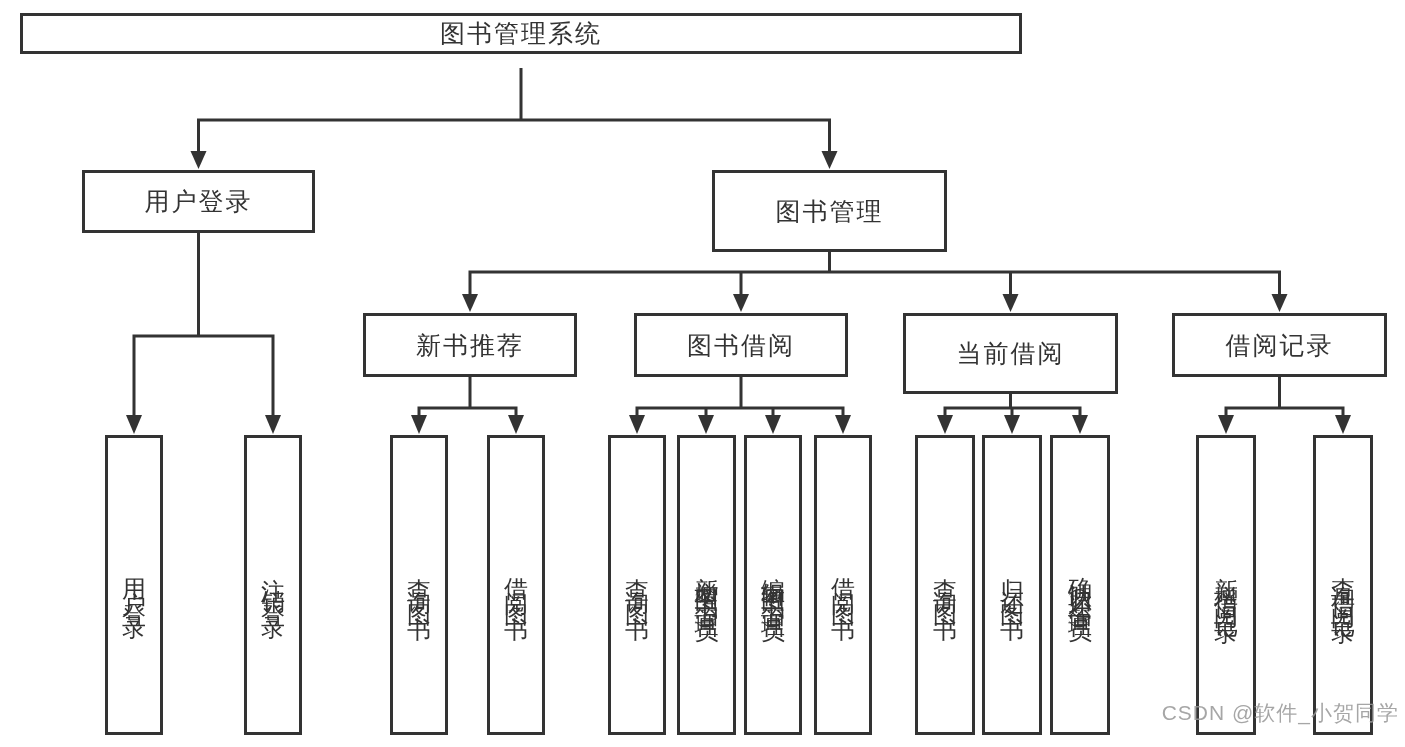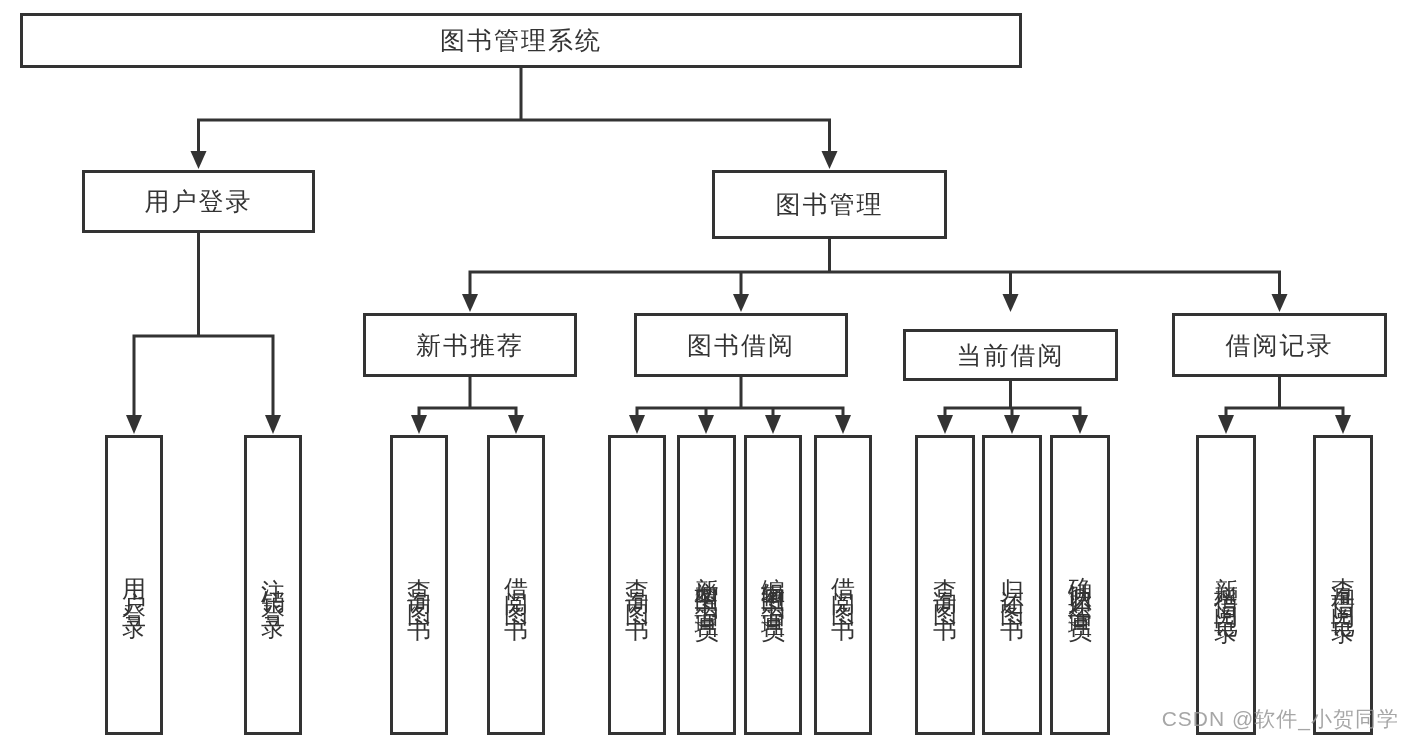--- a/index.html
+++ b/index.html
@@ -21,21 +21,21 @@
     font-size:24px;color:#333333;
   }
   .leaf span{
     writing-mode:vertical-rl;text-orientation:mixed;line-height:1;
     white-space:nowrap;
   }
   .sp-lg span{letter-spacing:13px;}
   .sp-md span{letter-spacing:9px;}
   .sp-sm span{letter-spacing:6px;}
   .watermark{
-    position:absolute;z-index:5;right:6px;bottom:14px;
+    position:absolute;z-index:5;right:6px;bottom:20px;
     font-size:21px;color:rgba(150,150,150,0.85);letter-spacing:1px;
     white-space:nowrap;
   }
 </style>
 </head>
 <body>
 
 <div class="canvas">
 
   <svg class="wires" width="1405" height="747" viewBox="0 0 1405 747">
@@ -71,38 +71,38 @@
       <polygon points="765,415 781,415 773,434"></polygon>
       <polygon points="835,415 851,415 843,434"></polygon>
       <polygon points="937,415 953,415 945,434"></polygon>
       <polygon points="1004,415 1020,415 1012,434"></polygon>
       <polygon points="1072,415 1088,415 1080,434"></polygon>
       <polygon points="1218,415 1234,415 1226,434"></polygon>
       <polygon points="1335,415 1351,415 1343,434"></polygon>
     </g>
   </svg>
 
-  <div class="hbox" style="left:20px;top:13px;width:1002px;height:55px">
+  <div class="hbox" style="left:20px;top:13px;width:1002px;height:41px">
     <span>图书管理系统</span>
   </div>
 
   <div class="hbox" style="left:82px;top:170px;width:233px;height:63px">
     <span>用户登录</span>
   </div>
-  <div class="hbox" style="left:712px;top:170px;width:235px;height:69px">
+  <div class="hbox" style="left:712px;top:170px;width:235px;height:82px">
     <span>图书管理</span>
   </div>
 
   <div class="hbox" style="left:634px;top:313px;width:214px;height:64px">
     <span>图书借阅</span>
   </div>
   <div class="hbox" style="left:363px;top:313px;width:214px;height:64px">
     <span>新书推荐</span>
   </div>
-  <div class="hbox" style="left:903px;top:329px;width:215px;height:52px">
+  <div class="hbox" style="left:903px;top:313px;width:215px;height:81px">
     <span>当前借阅</span>
   </div>
   <div class="hbox" style="left:1172px;top:313px;width:215px;height:64px">
     <span>借阅记录</span>
   </div>
 
   <div class="leaf sp-lg" style="left:105px;top:435px;width:58px;height:300px">
     <span>用户登录</span>
   </div>
   <div class="leaf sp-lg" style="left:244px;top:435px;width:58px;height:300px">

